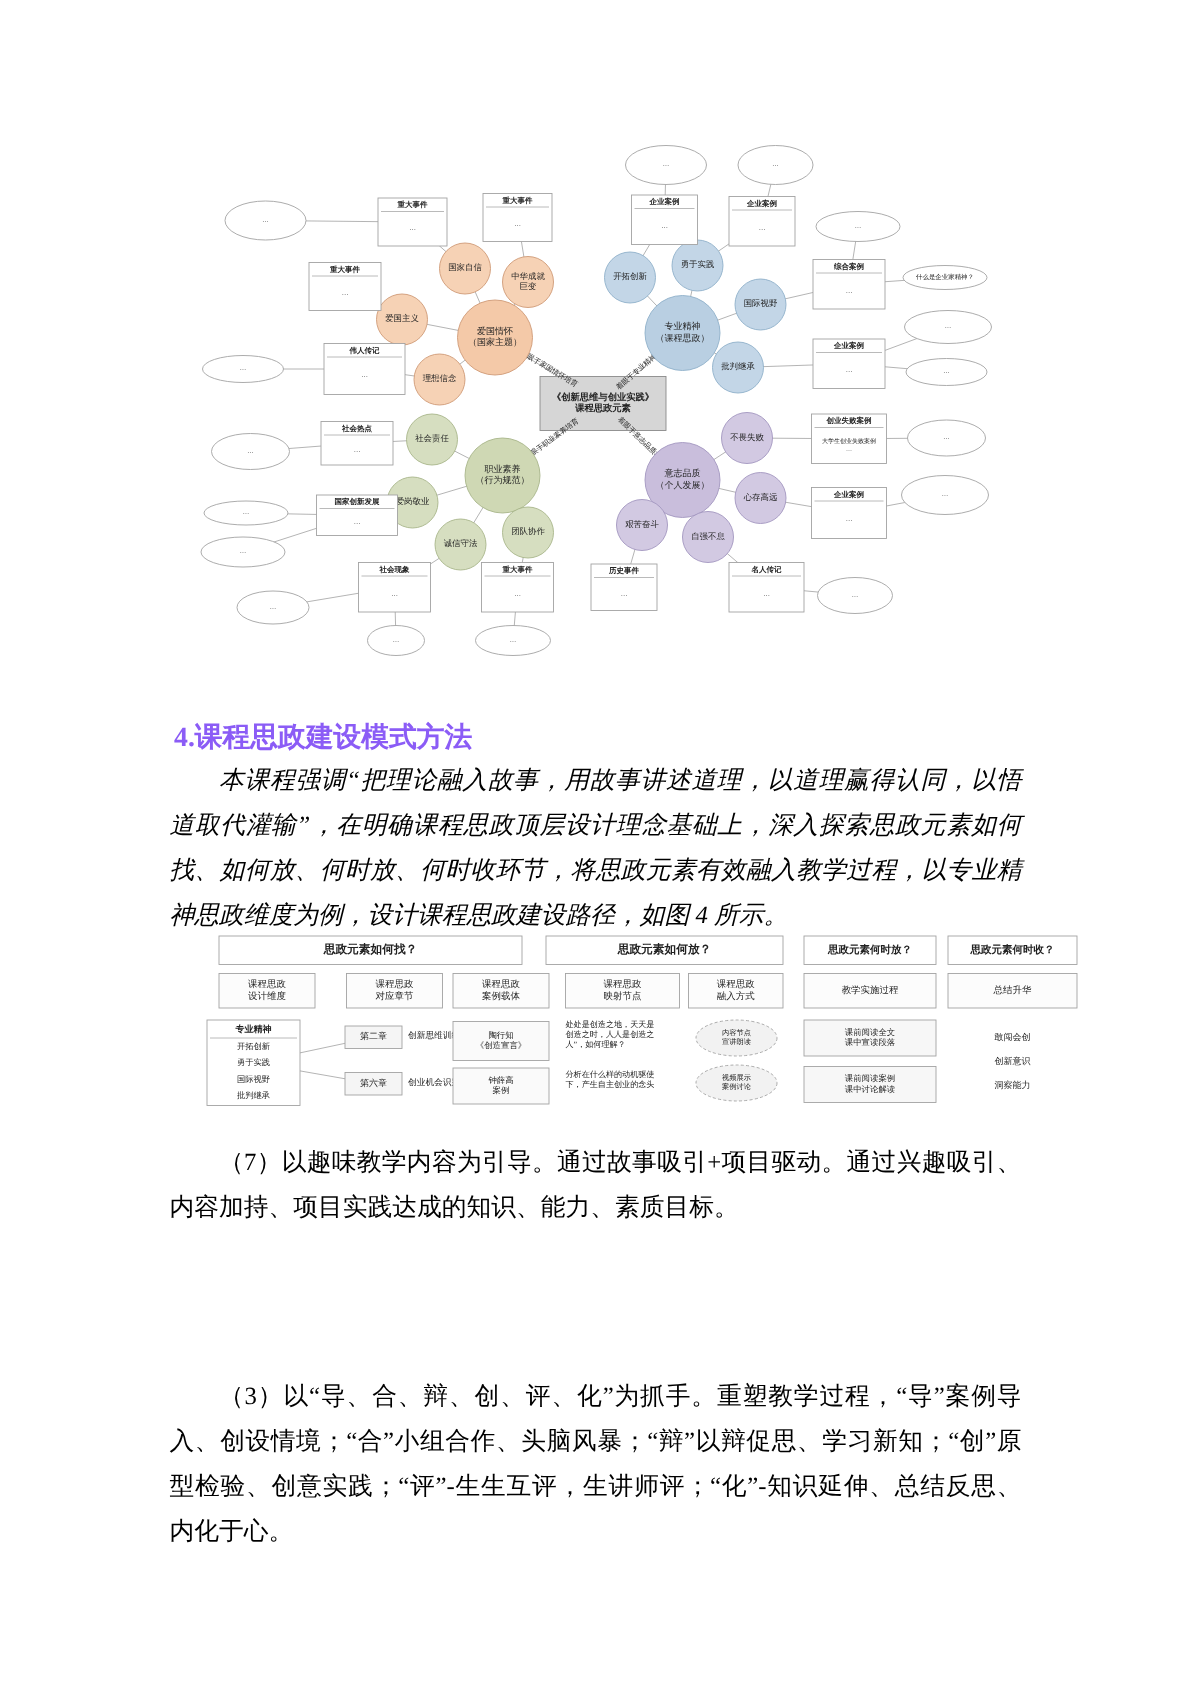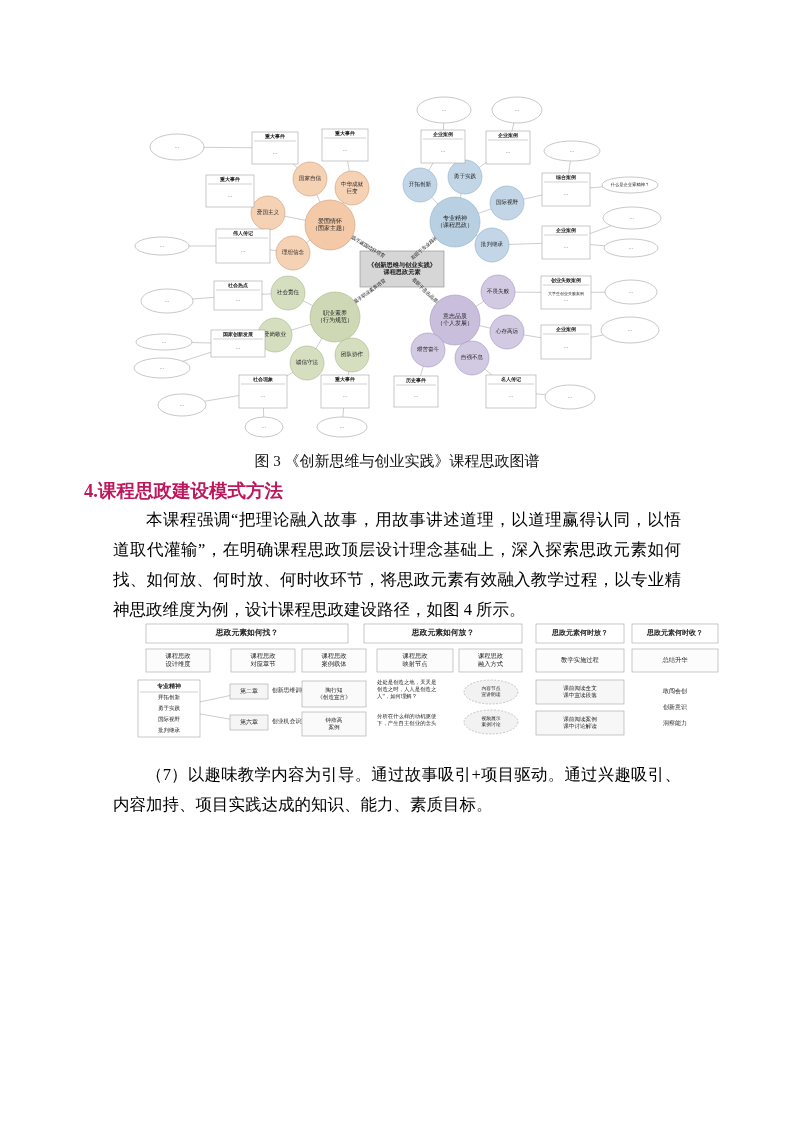--- a/index.html
+++ b/index.html
@@ -2,21 +2,21 @@
 <html><head>
 <meta charset="utf-8">
 <style>
   html,body{margin:0;padding:0;background:#fff;}
   .page{position:relative;width:794px;height:1123px;background:#fff;overflow:hidden;
         font-family:"Liberation Serif",serif;color:#000;}
   .figwrap{position:absolute;left:0;}
   svg{display:block;overflow:visible;}
   svg text{font-family:"Liberation Serif",serif;fill:#222;}
   .caption{position:absolute;left:0;width:794px;text-align:center;font-size:15px;color:#111;}
-  .heading{position:absolute;left:84px;width:600px;font-size:18.5px;font-weight:bold;color:#be185d;}
+  .heading{position:absolute;left:116px;width:600px;font-size:18.5px;font-weight:bold;color:#8b5cf6;}
   .para{position:absolute;left:113px;width:568px;font-size:16.5px;line-height:30px;
         text-align:justify;text-indent:33px;color:#000;}
 </style>
 </head>
 <body>
 
 <div class="page">
   <div class="figwrap" style="top:84px;width:794px;height:372px;">
     <svg id="fig3" width="794" height="372" viewBox="0 84 794 372">
         <line x1="402" y1="269" x2="330" y2="225" stroke="#9b9b9b" stroke-width="0.5"></line>
@@ -334,23 +334,22 @@
         <g>
           <ellipse cx="630" cy="330" rx="29" ry="13" fill="#fff" stroke="#a3a3a3" stroke-width="0.6"></ellipse>
           <text x="630" y="330" font-size="4.3" text-anchor="middle" dominant-baseline="middle">…</text>
         </g>
         <g>
           <ellipse cx="570" cy="397" rx="25" ry="12" fill="#fff" stroke="#a3a3a3" stroke-width="0.6"></ellipse>
           <text x="570" y="397" font-size="4.3" text-anchor="middle" dominant-baseline="middle">…</text>
         </g>
       </svg>
   </div>
-  <div class="caption" style="top:452px;">图 3  《创新思维与创业实践》课程思政图谱</div>
   <div class="heading" style="top:478px;">4.课程思政建设模式方法</div>
-  <div class="para" style="top:505px;">本课程强调“把理论融入故事，用故事讲述道理，以道理赢得认同，以悟道取代灌输”，在明确课程思政顶层设计理念基础上，深入探索思政元素如何找、如何放、何时放、何时收环节，将思政元素有效融入教学过程，以专业精神思政维度为例，设计课程思政建设路径，如图 4 所示。</div>
+  <div class="para" style="top:505px;font-style:italic;">本课程强调“把理论融入故事，用故事讲述道理，以道理赢得认同，以悟道取代灌输”，在明确课程思政顶层设计理念基础上，深入探索思政元素如何找、如何放、何时放、何时收环节，将思政元素有效融入教学过程，以专业精神思政维度为例，设计课程思政建设路径，如图 4 所示。</div>
   <div class="figwrap" style="top:618px;width:794px;height:126px;margin-left:28px;">
     <svg id="fig4" width="794" height="126" viewBox="0 618 794 126">
         <line x1="141" y1="708.5" x2="221" y2="691.5" stroke="#9b9b9b" stroke-width="0.5"></line>
         <line x1="141" y1="708.5" x2="221" y2="722.5" stroke="#9b9b9b" stroke-width="0.5"></line>
         <g>
           <rect x="118" y="624" width="202" height="19" fill="#fff" stroke="#a3a3a3" stroke-width="0.6"></rect>
           <text x="219" y="633.5" font-size="7.8" text-anchor="middle" dominant-baseline="middle" font-weight="600">思政元素如何找？</text>
         </g>
         <g>
           <rect x="336" y="624" width="158" height="19" fill="#fff" stroke="#a3a3a3" stroke-width="0.6"></rect>
@@ -464,13 +463,14 @@
         </g>
         <g>
           <text x="647" y="708" font-size="6" text-anchor="middle" dominant-baseline="middle">创新意识</text>
         </g>
         <g>
           <text x="647" y="724" font-size="6" text-anchor="middle" dominant-baseline="middle">洞察能力</text>
         </g>
       </svg>
   </div>
   <div class="para" style="top:760px;">（7）以趣味教学内容为引导。通过故事吸引+项目驱动。通过兴趣吸引、内容加持、项目实践达成的知识、能力、素质目标。</div>
+  <div class="para" style="top:916px;">（3）以“导、合、辩、创、评、化”为抓手。重塑教学过程，“导”案例导入、创设情境；“合”小组合作、头脑风暴；“辩”以辩促思、学习新知；“创”原型检验、创意实践；“评”-生生互评，生讲师评；“化”-知识延伸、总结反思、内化于心。</div>
 </div>
 
 </body></html>

